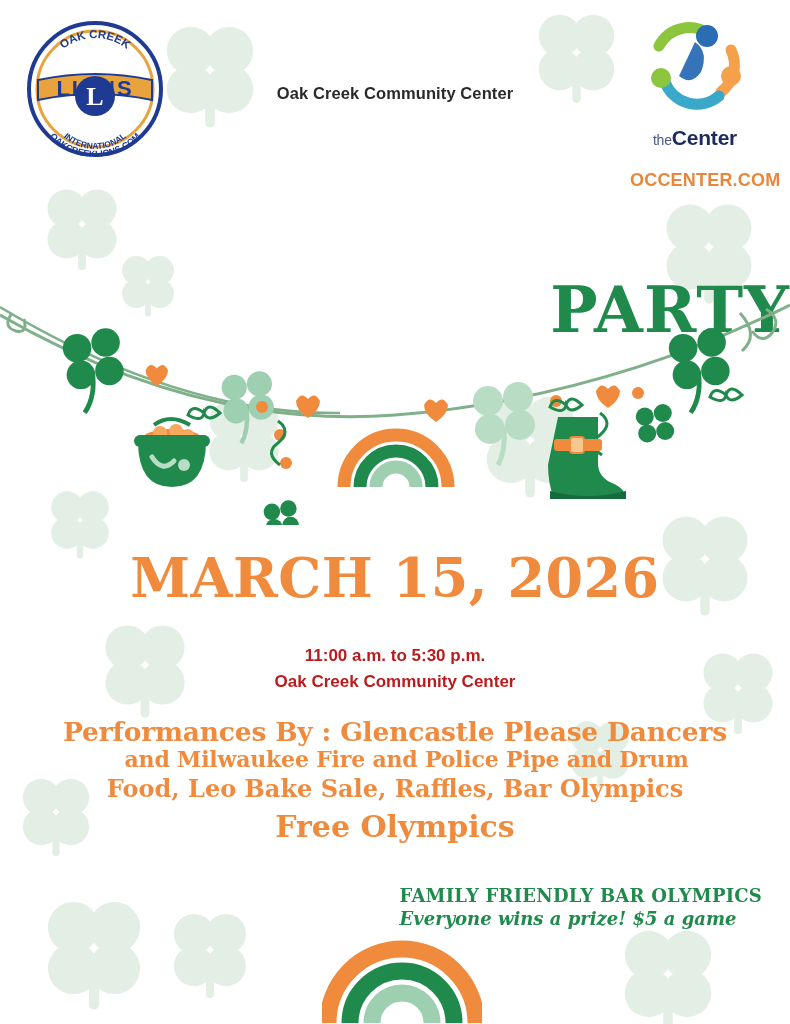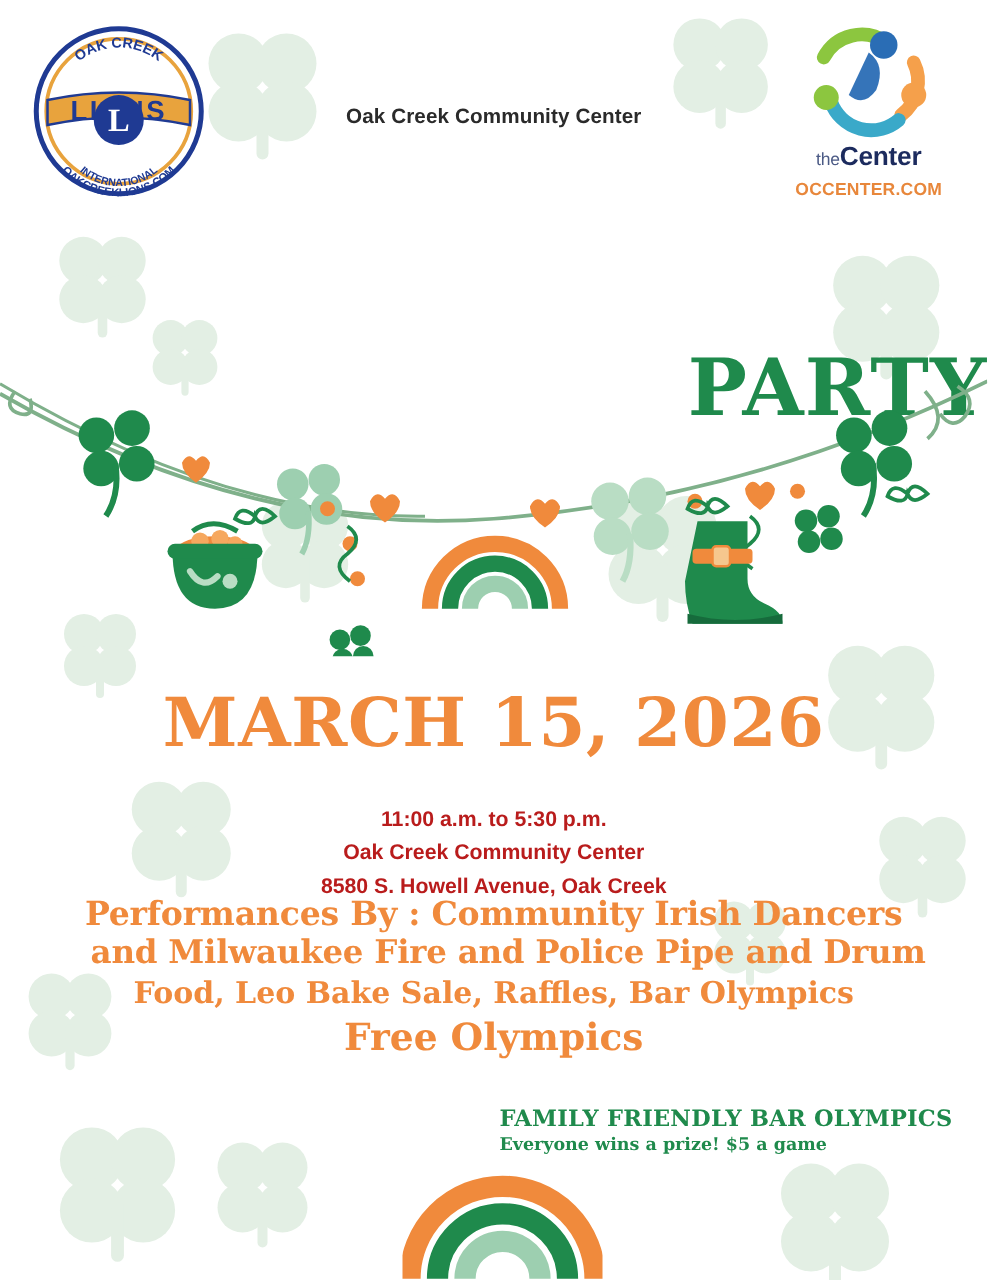--- a/index.html
+++ b/index.html
@@ -34,29 +34,29 @@
     position: absolute;
     right: 30px; top: 16px;
     width: 130px; height: 150px;
     text-align: center;
   }
   .center-logo .brandline {
     font-size: 21px;
     font-weight: 700;
     color: #1c2b5e;
     letter-spacing: -0.2px;
-    margin-top: 2px;
+    margin-top: 14px;
     text-align: center;
   }
   .center-logo .brandline .the {
     font-size: 14px; font-weight: 400; color: #4b5a85;
   }
   .center-logo .url {
-    margin-top: 5px;
-    font-size: 14px;
+    margin-top: 20px;
+    font-size: 18px;
     font-weight: 700;
     color: #e8873b;
     letter-spacing: 0.2px;
   }
 
   .intro {
     position: absolute;
     left: 0; right: 0; top: 82px;
     text-align: center;
     font-size: 16.5px;
@@ -116,36 +116,36 @@
 
   .perf {
     position: absolute;
     left: 0; right: 0; top: 716px;
     text-align: center;
     color: #f08a3c;
     font-family: "DejaVu Serif", serif;
     font-weight: 700;
   }
   .perf .l1 { font-size: 26.5px; line-height: 1.18; letter-spacing: -0.2px;}
-  .perf .l2 { font-size: 26px; line-height: 1.18; letter-spacing: -0.2px; padding-left: 23px;}
+  .perf .l2 { font-size: 22px; line-height: 1.18; letter-spacing: -0.2px; padding-left: 23px;}
   .perf .l3 { font-size: 24px; line-height: 1.35; }
   .perf .l4 { font-size: 30px; line-height: 1.4; }
 
   
   .olympics {
     position: absolute;
     right: 28px; top: 884px;
     text-align: left;
     color: #1f8a4c;
     font-family: "DejaVu Serif", serif;
     font-weight: 700;
     line-height: 1.3;
   }
   .olympics .o1 { font-size: 18px; letter-spacing: 0.2px; }
-  .olympics .o2 { font-size: 14px; }
+  .olympics .o2 { font-size: 18px; font-style: italic; }
 
   .bottom-rainbow {
     position: absolute;
     left: 322px; top: 905px;
     width: 160px; height: 120px;
   }
 </style>
 </head>
 <body>
 
@@ -494,25 +494,24 @@
         <path d="M10 74 q 38 10 76 0 l 0 8 h -76 z" fill="#166b3c"></path>
       </g>
     </svg>
   </div>
 
   <div class="date">MARCH 15, 2026</div>
 
   <div class="details">
     <div>11:00 a.m. to 5:30 p.m.</div>
     <div>Oak Creek Community Center</div>
-    <div>8580 S. Howell Avenue, Oak Creek</div>
   </div>
 
   <div class="perf">
-    <div class="l1">Performances By : Community Irish Dancers</div>
+    <div class="l1">Performances By : Glencastle Please Dancers</div>
     <div class="l2">and Milwaukee Fire and Police Pipe and Drum</div>
     <div class="l3">Food, Leo Bake Sale, Raffles, Bar Olympics</div>
     <div class="l4">Free Olympics</div>
   </div>
 
   <div class="olympics">
     <div class="o1">FAMILY FRIENDLY BAR OLYMPICS</div>
     <div class="o2">Everyone wins a prize! $5 a game</div>
   </div>
 

